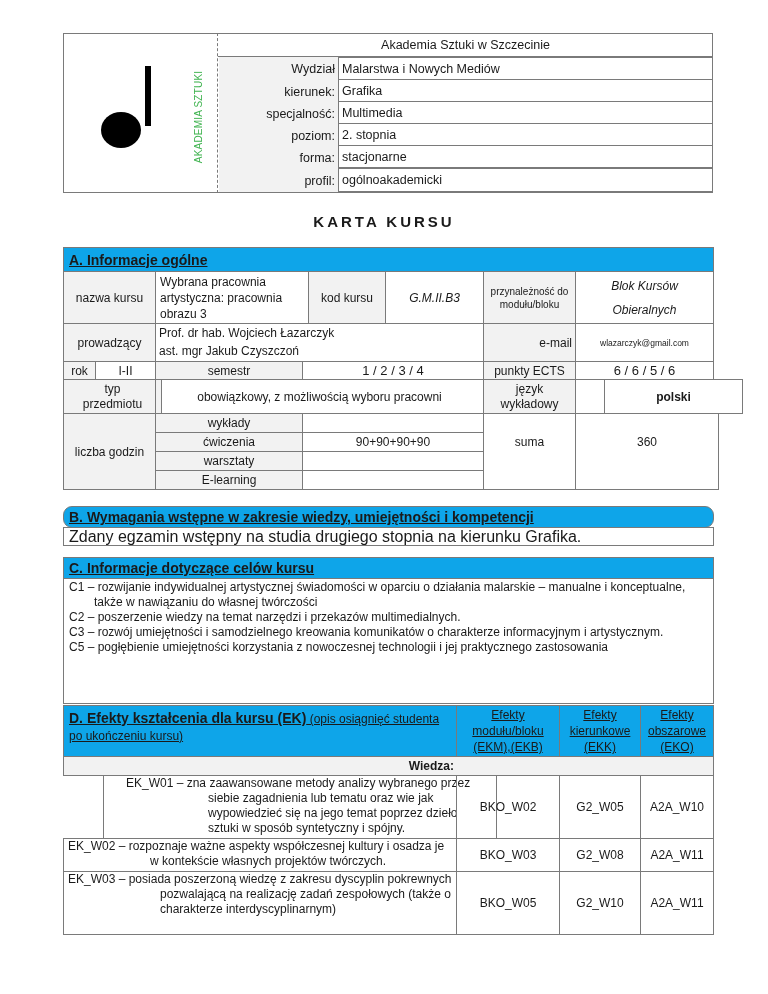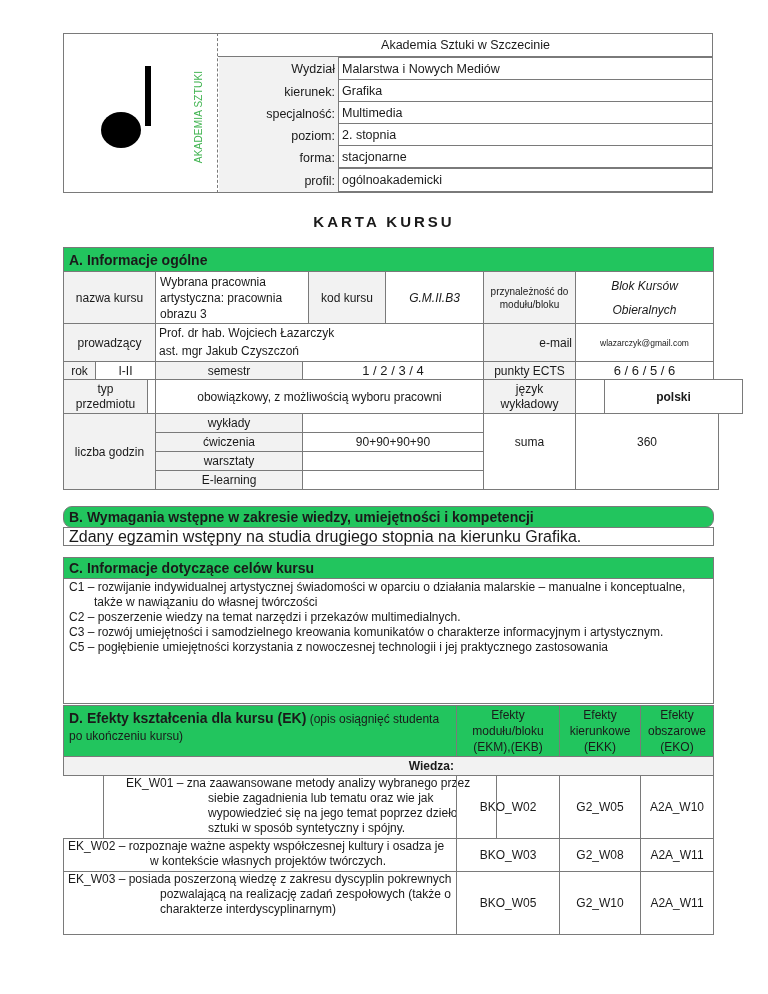--- a/index.html
+++ b/index.html
@@ -1,21 +1,21 @@
 <!DOCTYPE html>
 <html><head>
 <meta charset="utf-8">
 <style>
   html, body { margin: 0; padding: 0; background: #ffffff; }
   body { width: 768px; height: 994px; position: relative; overflow: hidden;
          font-family: "Liberation Sans", "DejaVu Sans", sans-serif; color: #1a1a1a; font-size: 12px; }
   .abs { position: absolute; box-sizing: border-box; }
   .b { border: 1px solid #7a7a7a; }
   .gray { background: #f2f2f2; }
-  .green { background: #22c55e; }
+  .green { background: #0ea5e9; text-decoration: underline; }
   .c { display: flex; align-items: center; justify-content: center; text-align: center; }
   .l { display: flex; align-items: center; padding-left: 3px; }
   .r { display: flex; align-items: center; justify-content: flex-end; padding-right: 3px; text-align: right; }
   .it { font-style: italic; }
 
   
   #hdr { left: 63px; top: 33px; width: 650px; height: 160px; border: 1px solid #7a7a7a; }
   #logo-box { left: 63px; top: 33px; width: 155px; height: 160px; border-right: 1px dashed #7a7a7a; }
   #logo-dot { left: 101px; top: 112px; width: 40px; height: 36px; border-radius: 50%; background: #000; }
   #logo-stem { left: 145px; top: 66px; width: 6px; height: 60px; background: #000; }
@@ -80,21 +80,21 @@
 <div class="abs r b gray" style="left:483px;top:323px;width:93px;height:39px;">e-mail</div>
 <div class="abs c b tiny" style="left:575px;top:323px;width:139px;height:39px;">wlazarczyk@gmail.com</div>
 
 <div class="abs c b gray" style="left:63px;top:361px;width:33px;height:19px;">rok</div>
 <div class="abs c b" style="left:95px;top:361px;width:61px;height:19px;">I-II</div>
 <div class="abs c b gray" style="left:155px;top:361px;width:148px;height:19px;">semestr</div>
 <div class="abs c b" style="left:302px;top:361px;width:182px;height:19px;font-size:13px;">1 / 2 / 3 / 4</div>
 <div class="abs c b gray" style="left:483px;top:361px;width:93px;height:19px;">punkty ECTS</div>
 <div class="abs c b" style="left:575px;top:361px;width:139px;height:19px;font-size:13px;">6 / 6 / 5 / 6</div>
 
-<div class="abs c b gray" style="left:63px;top:379px;width:85px;height:35px;line-height:15px;padding:0 10px;">typ przedmiotu</div>
+<div class="abs c b gray" style="left:63px;top:379px;width:99px;height:35px;line-height:15px;padding:0 10px;">typ przedmiotu</div>
 <div class="abs c b" style="left:155px;top:379px;width:329px;height:35px;">obowiązkowy, z możliwością wyboru pracowni</div>
 <div class="abs c b gray" style="left:483px;top:379px;width:93px;height:35px;line-height:15px;padding:0 10px;">język wykładowy</div>
 <div class="abs c b" style="left:604px;top:379px;width:139px;height:35px;font-weight:bold;">polski</div>
 
 <div class="abs c b gray" style="left:63px;top:413px;width:93px;height:77px;">liczba godzin</div>
 
 <div class="abs c b gray" style="left:155px;top:413px;width:148px;height:20px;">wykłady</div>
 <div class="abs c b" style="left:302px;top:413px;width:182px;height:20px;"></div>
 
 <div class="abs c b gray" style="left:155px;top:432px;width:148px;height:20px;">ćwiczenia</div>

